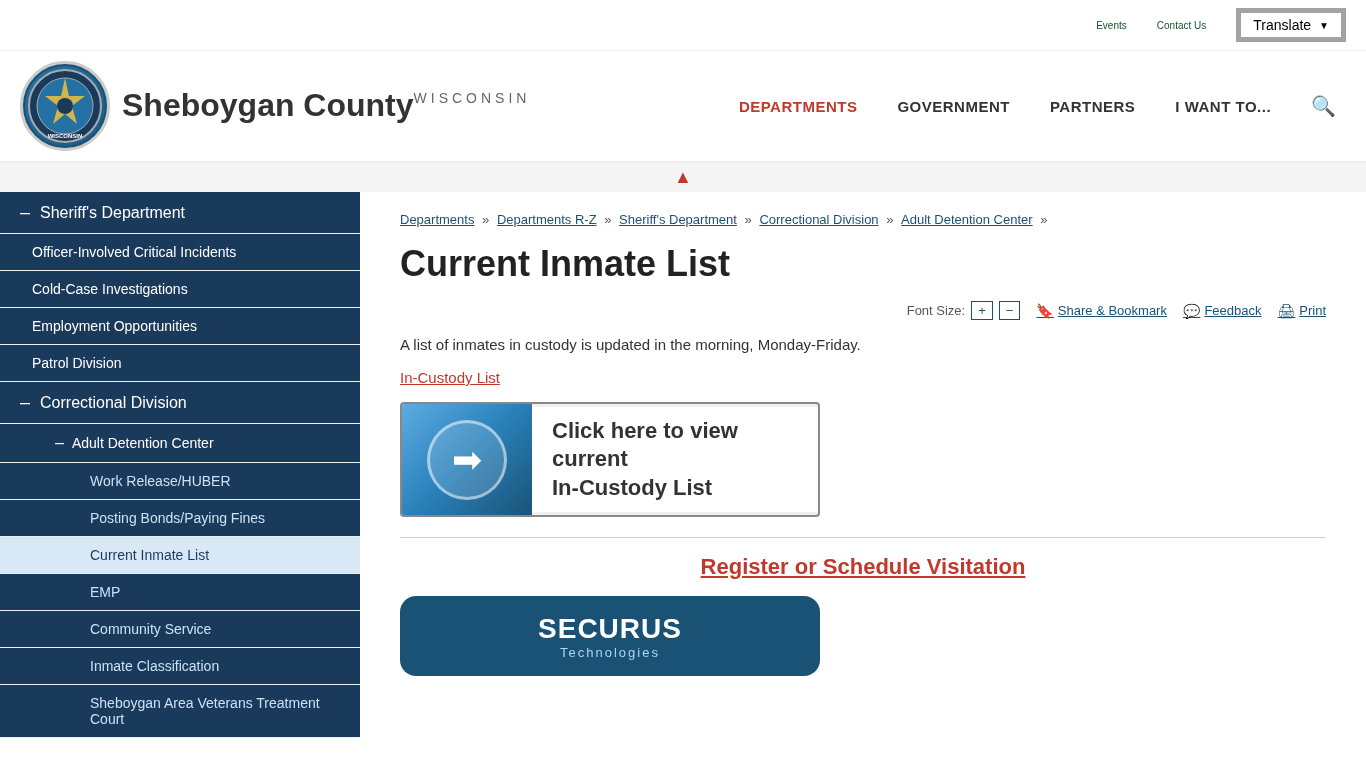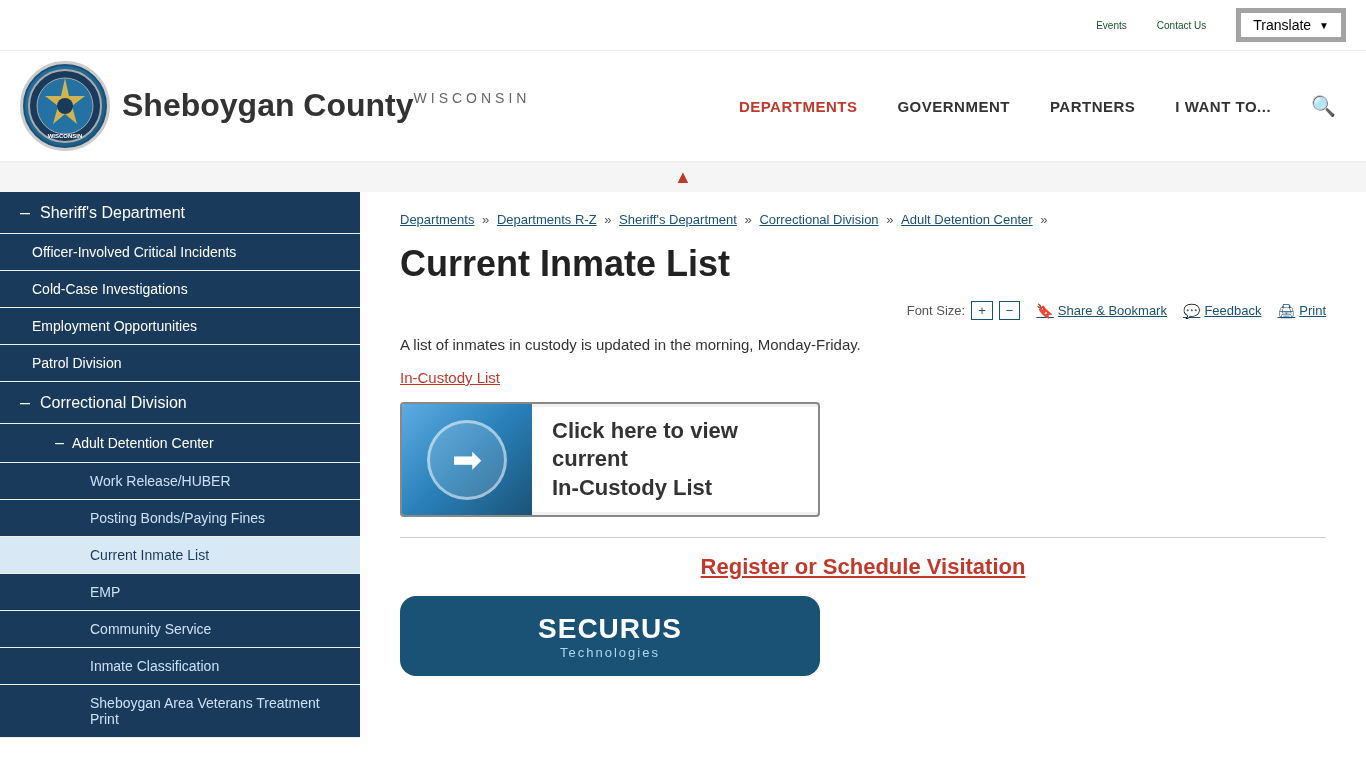--- a/index.html
+++ b/index.html
@@ -420,21 +420,21 @@
     <div class="sidebar-item level-4">
       <span>EMP</span>
     </div>
     <div class="sidebar-item level-4">
       <span>Community Service</span>
     </div>
     <div class="sidebar-item level-4">
       <span>Inmate Classification</span>
     </div>
     <div class="sidebar-item level-4">
-      <span>Sheboygan Area Veterans Treatment Print</span>
+      <span>Sheboygan Area Veterans Treatment Court</span>
     </div>
   </div>
 
   <div class="content-area">
 
     <div class="breadcrumb">
       <a href="#">Departments</a>
       <span> » </span>
       <a href="#">Departments R-Z</a>
       <span> » </span>

